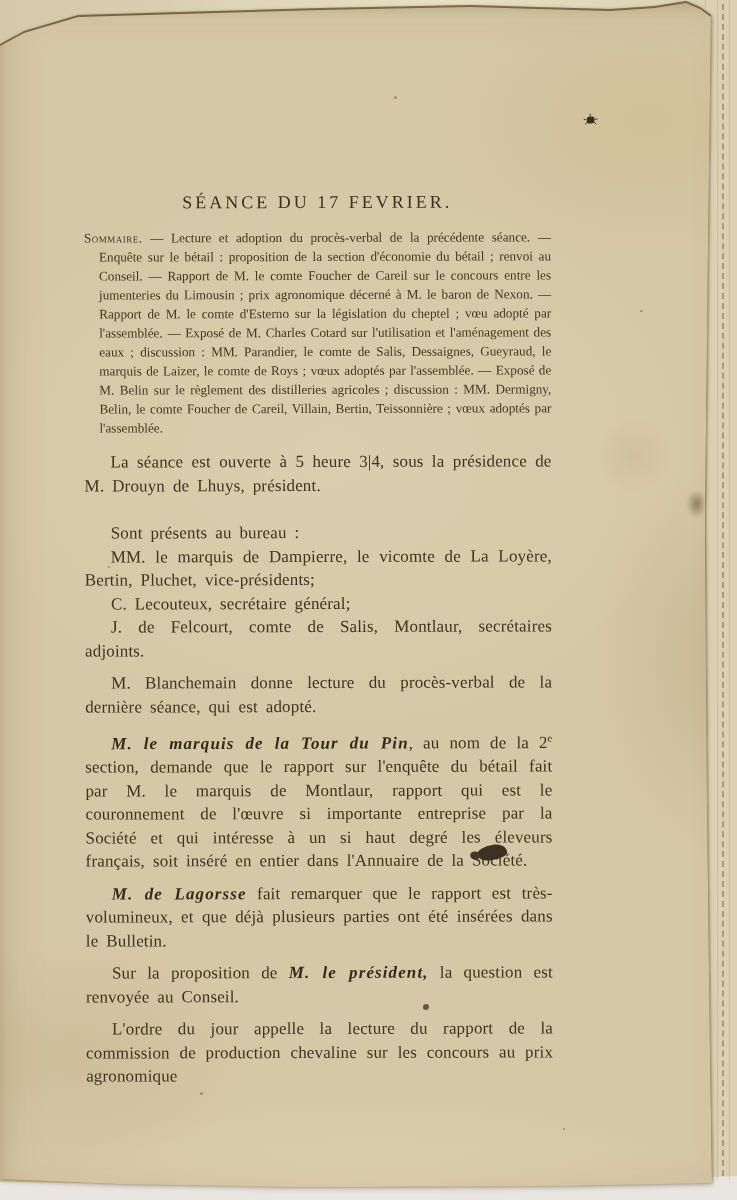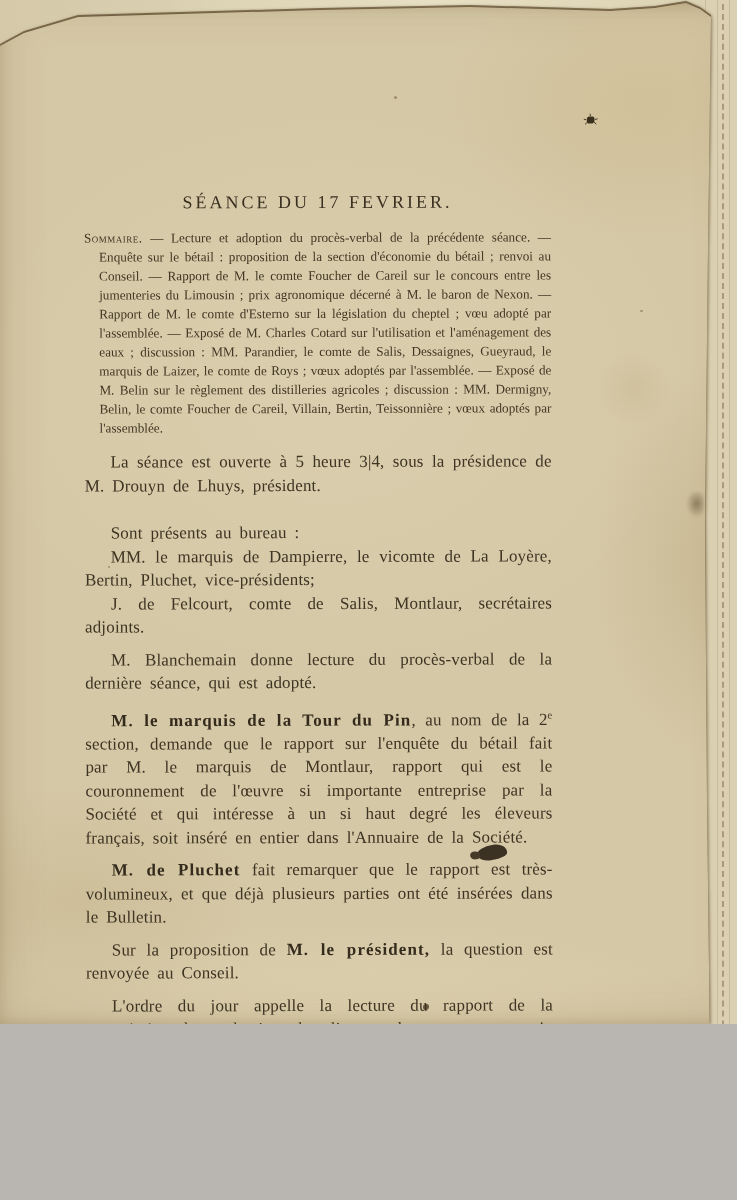--- a/index.html
+++ b/index.html
@@ -1,17 +1,17 @@
 <!DOCTYPE html>
 <html><head>
 <meta charset="utf-8">
 <style>
   html,body{margin:0;padding:0;}
   body{background:#b9b6b1;font-family:"Liberation Serif",serif;}
-  .scene{position:relative;width:737px;height:1024px;overflow:hidden;background:#e9e6e1;margin:0 auto;}
+  .scene{position:relative;width:737px;height:1200px;overflow:hidden;background:#e9e6e1;margin:0 auto;}
 
   
   .under-pages{position:absolute;left:0;top:0;width:737px;height:1189px;
     background:#dbd1b2;
     background-image:
       radial-gradient(ellipse 400px 120px at 60% 0%, rgba(255,250,230,.35), transparent 70%),
       linear-gradient(90deg, rgba(150,125,80,.10), rgba(150,125,80,0) 30%);
     clip-path:polygon(0 0,737px 0,737px 1176px,420px 1187px,0 1182px);}
   .edge-streaks{position:absolute;left:700px;top:0;width:37px;height:1180px;
     background:repeating-linear-gradient(90deg, rgba(125,100,60,0) 0 5px, rgba(125,100,60,.20) 5px 6px, rgba(125,100,60,0) 6px 12px);}
@@ -33,21 +33,21 @@
     clip-path:polygon(0 46px,24px 33px,78px 17px,180px 14px,320px 10px,470px 7px,610px 11px,655px 8px,686px 3px,700px 9px,711px 17px,708px 250px,705px 520px,707px 800px,710px 1050px,712px 1183px,560px 1186px,300px 1187px,120px 1184px,0 1179px);}
 
   
   .text-col{position:absolute;left:85px;top:192px;width:467px;color:#3e3423;transform:rotate(-0.15deg);}
   .page-title{text-align:center;font-size:18px;letter-spacing:3px;color:#3a3020;margin:0 0 15px 0;white-space:nowrap;}
   .sommaire{margin:0 0 0 15px;text-indent:-15px;text-align:justify;font-size:13.2px;line-height:19px;word-spacing:1px;color:#423724;}
   .seg-sc{font-variant:small-caps;letter-spacing:.5px;}
   .para{margin:0;text-align:justify;text-indent:26px;font-size:17px;line-height:23.5px;word-spacing:3.5px;letter-spacing:.15px;}
   .mt-a{margin-top:13px;} .mt-b{margin-top:24px;} .mt-c{margin-top:9px;}
   .seg-i{}
-  .seg-b{font-weight:bold;letter-spacing:1.1px;color:#342b1c;}
+  .seg-b{font-weight:bold;letter-spacing:1.1px;color:#342b1c;font-style:italic;}
   .seg-sup{font-size:.62em;vertical-align:super;letter-spacing:0;}
 
   
   .corner-mark{position:absolute;left:0;top:27px;width:4px;height:19px;background:#241d12;transform:rotate(33deg);border-radius:2px;opacity:.85;}
   .fly-speck{position:absolute;left:583px;top:112px;}
   .ink-blot{position:absolute;left:477px;top:845px;width:30px;height:15px;background:#30261a;border-radius:60% 40% 55% 45% / 55% 60% 40% 50%;transform:rotate(-8deg);opacity:.92;}
   .ink-blot::after{content:"";position:absolute;left:-7px;top:4px;width:10px;height:8px;background:#3a2e1e;border-radius:50% 60% 45% 55%;}
   .edge-smudge{position:absolute;left:686px;top:492px;width:18px;height:26px;background:radial-gradient(ellipse at 60% 45%, rgba(70,52,26,.48), rgba(70,52,26,0) 70%);filter:blur(1px);}
   .speck{position:absolute;border-radius:50%;background:rgba(96,74,42,.45);}
   .sp1{left:394px;top:96px;width:3px;height:3px;}
@@ -79,29 +79,30 @@
         <div class="page-title">SÉANCE DU 17 FEVRIER.</div>
 
         <p class="sommaire"><span class="seg-sc">Sommaire.</span><span> — Lecture et adoption du procès-verbal de la précédente séance. — Enquête sur le bétail : proposition de la section d'économie du bétail ; renvoi au Conseil. — Rapport de M. le comte Foucher de Careil sur le concours entre les jumenteries du Limousin ; prix agronomique décerné à M. le baron de Nexon. — Rapport de M. le comte d'Esterno sur la législation du cheptel ; vœu adopté par l'assemblée. — Exposé de M. Charles Cotard sur l'utilisation et l'aménagement des eaux ; discussion : MM. Parandier, le comte de Salis, Dessaignes, Gueyraud, le marquis de Laizer, le comte de Roys ; vœux adoptés par l'assemblée. — Exposé de M. Belin sur le règlement des distilleries agricoles ; discussion : MM. Dermigny, Belin, le comte Foucher de Careil, Villain, Bertin, Teissonnière ; vœux adoptés par l'assemblée.</span></p>
 
         <p class="para mt-a"><span>La séance est ouverte à 5 heure 3|4, sous la présidence de M. Drouyn de Lhuys, </span><span class="seg-i">président.</span></p>
 
         <p class="para mt-b"><span>Sont présents au bureau :</span></p>
 
         <p class="para"><span>MM. le marquis de Dampierre, le vicomte de La Loyère, Bertin, Pluchet, </span><span class="seg-i">vice-présidents;</span></p>
 
+        <p class="para"><span>C. Lecouteux, </span><span class="seg-i">secrétaire général;</span></p>
 
 
         <p class="para"><span>J. de Felcourt, comte de Salis, Montlaur, </span><span class="seg-i">secrétaires adjoints.</span></p>
 
         <p class="para mt-c"><span>M. Blanchemain donne lecture du procès-verbal de la dernière séance, qui est adopté.</span></p>
 
         <p class="para mt-c"><span class="seg-b">M. le marquis de la Tour du Pin</span><span>, au nom de la 2</span><span class="seg-sup">e</span><span> section, demande que le rapport sur l'enquête du bétail fait par M. le marquis de Montlaur, rapport qui est le couronnement de l'œuvre si importante entreprise par la Société et qui intéresse à un si haut degré les éleveurs français, soit inséré en entier dans l'</span><span class="seg-i">Annuaire</span><span> de la Société.</span></p>
 
-        <p class="para mt-c"><span class="seg-b">M. de Pluchet</span><span> fait remarquer que le rapport est très-volumineux, et que déjà plusieurs parties ont été insérées dans le </span><span class="seg-i">Bulletin.</span></p>
+        <p class="para mt-c"><span class="seg-b">M. de Lagorsse</span><span> fait remarquer que le rapport est très-volumineux, et que déjà plusieurs parties ont été insérées dans le </span><span class="seg-i">Bulletin.</span></p>
 
         <p class="para mt-c"><span>Sur la proposition de </span><span class="seg-b">M. le président,</span><span> la question est renvoyée au Conseil.</span></p>
 
         <p class="para mt-c"><span>L'ordre du jour appelle la lecture du rapport de la commission de production chevaline sur les concours au prix agronomique</span></p>
 
       </div>
 
       <svg class="fly-speck" width="16" height="16" viewBox="0 0 16 16">
         <path d="M8 5 C10 3.6 12.4 5.8 11.2 8 C12.4 10 9.4 12.4 7.2 11.2 C5 12.4 2.8 10 4.2 8 C2.8 5.8 6 3.6 8 5 Z" fill="#3a2e1c"></path>
         <g stroke="#3a2e1c" stroke-width="0.9">

